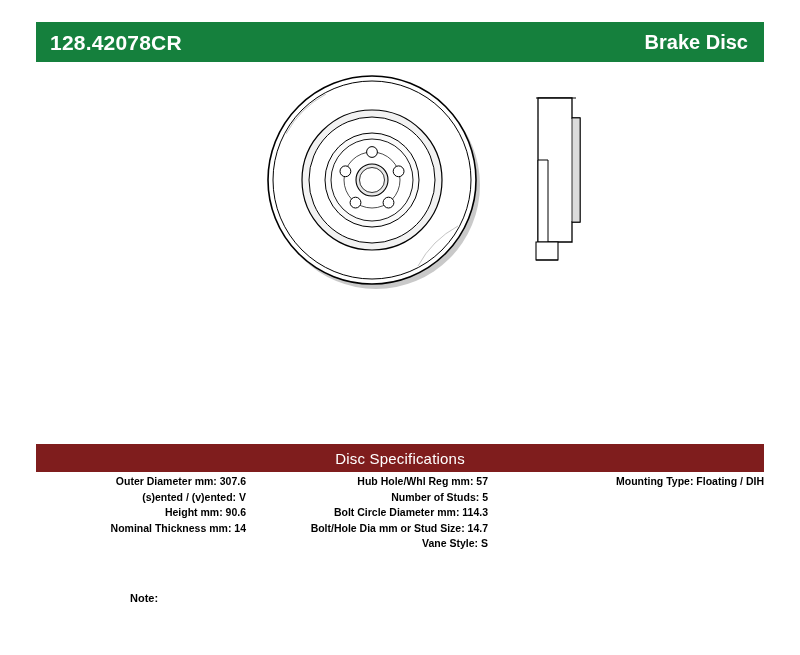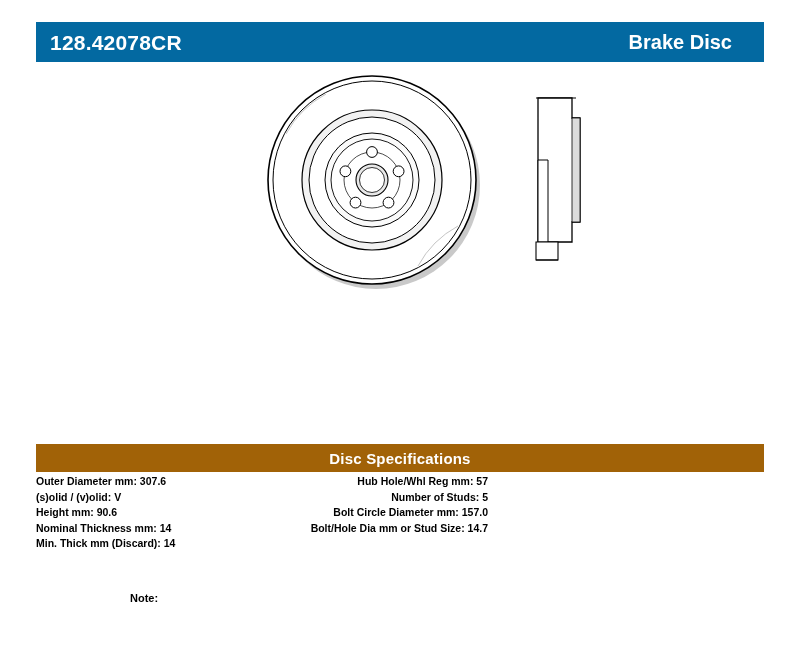--- a/index.html
+++ b/index.html
@@ -23,82 +23,82 @@
     height: 655px;
   }
 
   
   .header-bar {
     position: absolute;
     left: 36px;
     top: 22px;
     width: 728px;
     height: 40px;
-    background: #0369a1;
+    background: #15803d;
     display: flex;
     align-items: center;
     justify-content: space-between;
   }
   .part-number {
     color: #ffffff;
     font-size: 21px;
     font-weight: bold;
     letter-spacing: 0.2px;
     padding-left: 14px;
     line-height: 1;
   }
   .product-type {
     color: #ffffff;
     font-size: 20px;
     font-weight: bold;
-    padding-right: 32px;
+    padding-right: 16px;
     line-height: 1;
   }
 
   
   .drawing {
     position: absolute;
     left: 36px;
     top: 70px;
     width: 728px;
     height: 320px;
   }
 
   
   .specs-title-bar {
     position: absolute;
     left: 36px;
     top: 444px;
     width: 728px;
     height: 28px;
-    background: #a16207;
+    background: #7f1d1d;
     color: #ffffff;
     font-size: 15px;
-    font-weight: bold;
+    font-weight: normal;
     display: flex;
     align-items: center;
     justify-content: center;
     letter-spacing: 0.2px;
   }
 
   .specs-body {
     position: absolute;
     left: 36px;
     top: 474px;
     width: 728px;
     height: 120px;
     font-size: 10.5px;
     font-weight: bold;
   }
 
   .col {
     position: absolute;
     top: 0;
   }
-  .col-left  { left: 0px;   width: 210px; text-align: left; }
+  .col-left  { left: 0px;   width: 210px; text-align: right; }
   .col-mid   { left: 222px; width: 230px; text-align: right; }
   .col-right { left: 470px; width: 258px; text-align: right; }
 
   .spec-line {
     line-height: 15.5px;
     white-space: nowrap;
   }
 
   .note {
     position: absolute;
@@ -173,33 +173,36 @@
       </g>
     </svg>
   </div>
 
   <div class="specs-title-bar">Disc Specifications</div>
 
   <div class="specs-body">
 
     <div class="col col-left">
       <div class="spec-line">Outer Diameter mm: 307.6</div>
-      <div class="spec-line">(s)olid / (v)olid: V</div>
+      <div class="spec-line">(s)ented / (v)ented: V</div>
       <div class="spec-line">Height mm: 90.6</div>
       <div class="spec-line">Nominal Thickness mm: 14</div>
-      <div class="spec-line">Min. Thick mm (Discard): 14</div>
     </div>
 
     <div class="col col-mid">
       <div class="spec-line">Hub Hole/Whl Reg mm: 57</div>
       <div class="spec-line">Number of Studs: 5</div>
-      <div class="spec-line">Bolt Circle Diameter mm: 157.0</div>
+      <div class="spec-line">Bolt Circle Diameter mm: 114.3</div>
       <div class="spec-line">Bolt/Hole Dia mm or Stud Size: 14.7</div>
-    </div>
-
+      <div class="spec-line">Vane Style: S</div>
+    </div>
+
+    <div class="col col-right">
+      <div class="spec-line">Mounting Type: Floating / DIH</div>
+    </div>
 
     <div class="note">
       <span>Note:</span>
       <span class="note-value"></span>
     </div>
 
   </div>
 
 </div>
 

